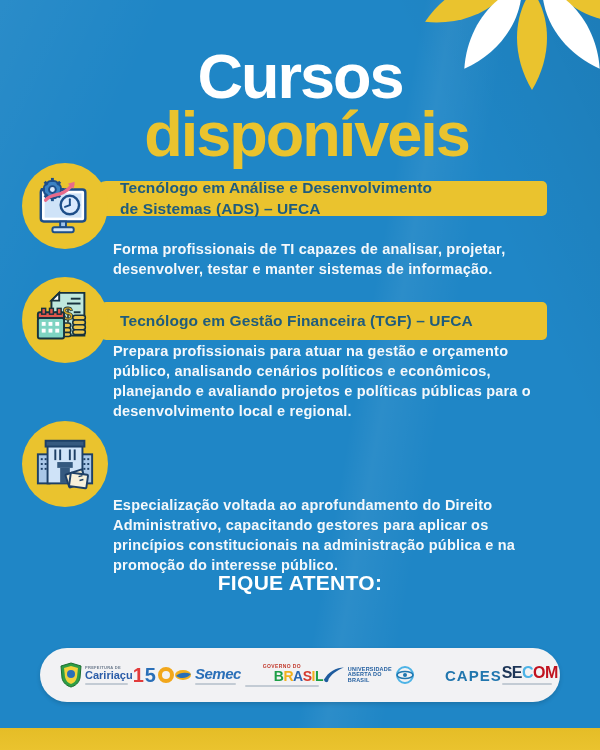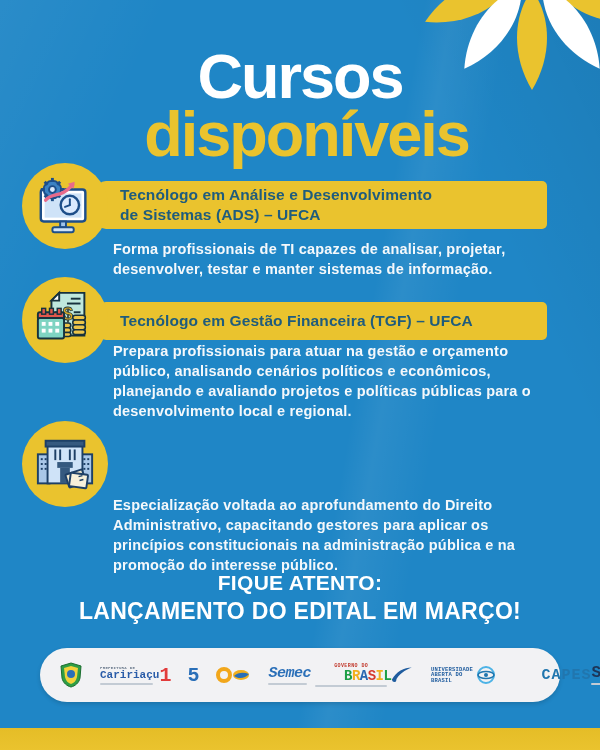--- a/index.html
+++ b/index.html
@@ -19,32 +19,32 @@
   .title .t1{font-size:63px;font-weight:800;color:#ffffff;letter-spacing:-2px;display:block;}
   .title .t2{font-size:63px;font-weight:800;color:#eac32e;letter-spacing:-2px;display:block;padding-left:13px;}
   
   .flower{position:absolute;top:0;right:0;width:200px;height:140px;pointer-events:none;}
   
   .icon-circle{position:absolute;left:22px;width:86px;height:86px;border-radius:50%;background:#eac32e;display:flex;align-items:center;justify-content:center;}
   .icon-circle svg{width:62px;height:62px;}
   .bar{position:absolute;left:96px;width:451px;background:#eac32e;border-radius:10px 5px 5px 10px;display:flex;flex-direction:column;justify-content:center;padding-left:24px;box-sizing:border-box;}
   .bar .bl{font-size:15.5px;font-weight:700;color:#1f5c7d;line-height:1.3;letter-spacing:0.1px;}
   .desc{position:absolute;left:113px;width:448px;font-size:14.5px;color:#f4f8fb;line-height:20px;letter-spacing:0.2px;font-weight:bold;}
-  .c1-circle{top:163px;} .c1-bar{top:181px;height:48px;} .c1-desc{top:239px;}
+  .c1-circle{top:163px;} .c1-bar{top:181px;height:35px;} .c1-desc{top:239px;}
   .c2-circle{top:277px;} .c2-bar{top:302px;height:38px;} .c2-desc{top:341px;}
   .c3-circle{top:421px;} .c3-bar{top:437px;height:52px;} .c3-desc{top:495px;}
   
   .notice{position:absolute;top:571px;left:0;width:100%;text-align:center;color:#ffffff;}
   .notice .n1{font-size:21px;font-weight:800;letter-spacing:0.3px;display:block;}
   .notice .n2{font-size:23px;font-weight:800;letter-spacing:0.3px;display:block;margin-top:3px;}
   
   .footer{position:absolute;left:40px;top:648px;width:520px;height:54px;background:#f2f2f4;border-radius:27px;
     display:flex;align-items:center;justify-content:space-between;padding:0 20px;box-sizing:border-box;
     box-shadow:0 2px 4px rgba(0,0,0,0.15);}
-  .logo{display:flex;align-items:center;gap:18px;font-family:Liberation Mono, monospace;}
+  .logo{display:flex;align-items:center;gap:3px;}
   .logo .stack{display:flex;flex-direction:column;line-height:1;}
   .tiny{font-size:4px;color:#6b7a8c;letter-spacing:0.3px;font-weight:700;}
   .subbar{height:2px;width:90%;background:#c3cbd4;border-radius:1px;margin-top:2px;}
   .crest-name{font-size:11px;font-weight:800;color:#2a5ca8;}
   .n150-1{font-size:20px;font-weight:800;color:#e23b3b;}
   .n150-5{font-size:20px;font-weight:800;color:#2a6fb8;margin-left:-2px;}
   .n150-0{width:16px;height:16px;border:4px solid #f2a71b;border-radius:50%;display:inline-block;margin-left:-1px;box-sizing:border-box;}
   .semec-name{font-size:15px;font-weight:800;font-style:italic;color:#2a6fb8;letter-spacing:-0.5px;}
   .gov-top{font-size:5px;font-weight:800;color:#c23b2e;letter-spacing:0.4px;}
   .gov-brasil{font-size:14px;font-weight:900;letter-spacing:-0.5px;padding-left:33px;}
@@ -183,21 +183,20 @@
         <rect x="37" y="42" width="18" height="14" rx="1" transform="rotate(8 46 49)" fill="#f7f0da" stroke="#1d3f66" stroke-width="2"></rect>
         <line x1="46" y1="45" x2="50" y2="44" stroke="#1d3f66" stroke-width="1.5"></line>
         <line x1="47" y1="49" x2="51" y2="48" stroke="#1d3f66" stroke-width="1.5"></line>
       </g>
     </svg>
   </div>
   <div class="desc c3-desc">Especialização voltada ao aprofundamento do Direito Administrativo, capacitando gestores para aplicar os princípios constitucionais na administração pública e na promoção do interesse público.</div>
 
   <div class="notice">
     <span class="n1">FIQUE ATENTO:</span>
-    <span class="n2">LANÇAMENTO DO EDITAL EM MARÇO!</span>
   </div>
 
   <div class="footer">
 
     <div class="logo">
       <svg width="22" height="26" viewBox="0 0 22 26">
         <path d="M11,1 L21,4 L20,16 C19,21 15,24 11,25 C7,24 3,21 2,16 L1,4 Z" fill="#2f9e44" stroke="#1b6e2f" stroke-width="1"></path>
         <path d="M11,4 L18,6 L17,15 C16,19 14,21 11,22 C8,21 6,19 5,15 L4,6 Z" fill="#f2d23b"></path>
         <circle cx="11" cy="12" r="4" fill="#2a6fb8"></circle>
       </svg>

